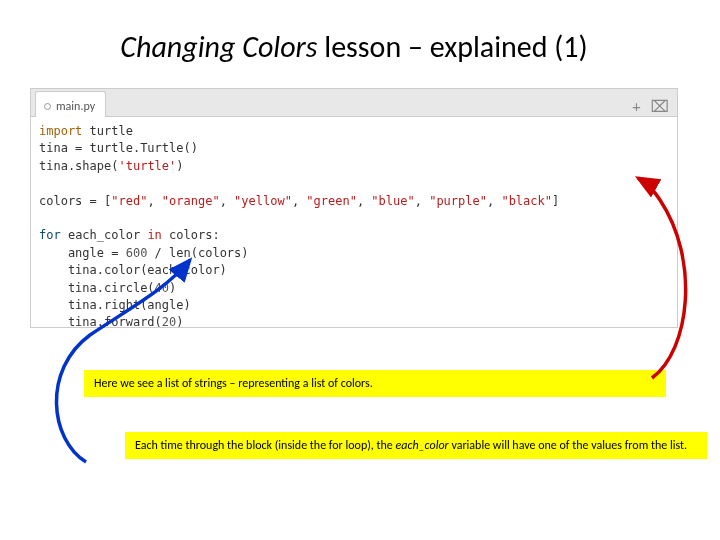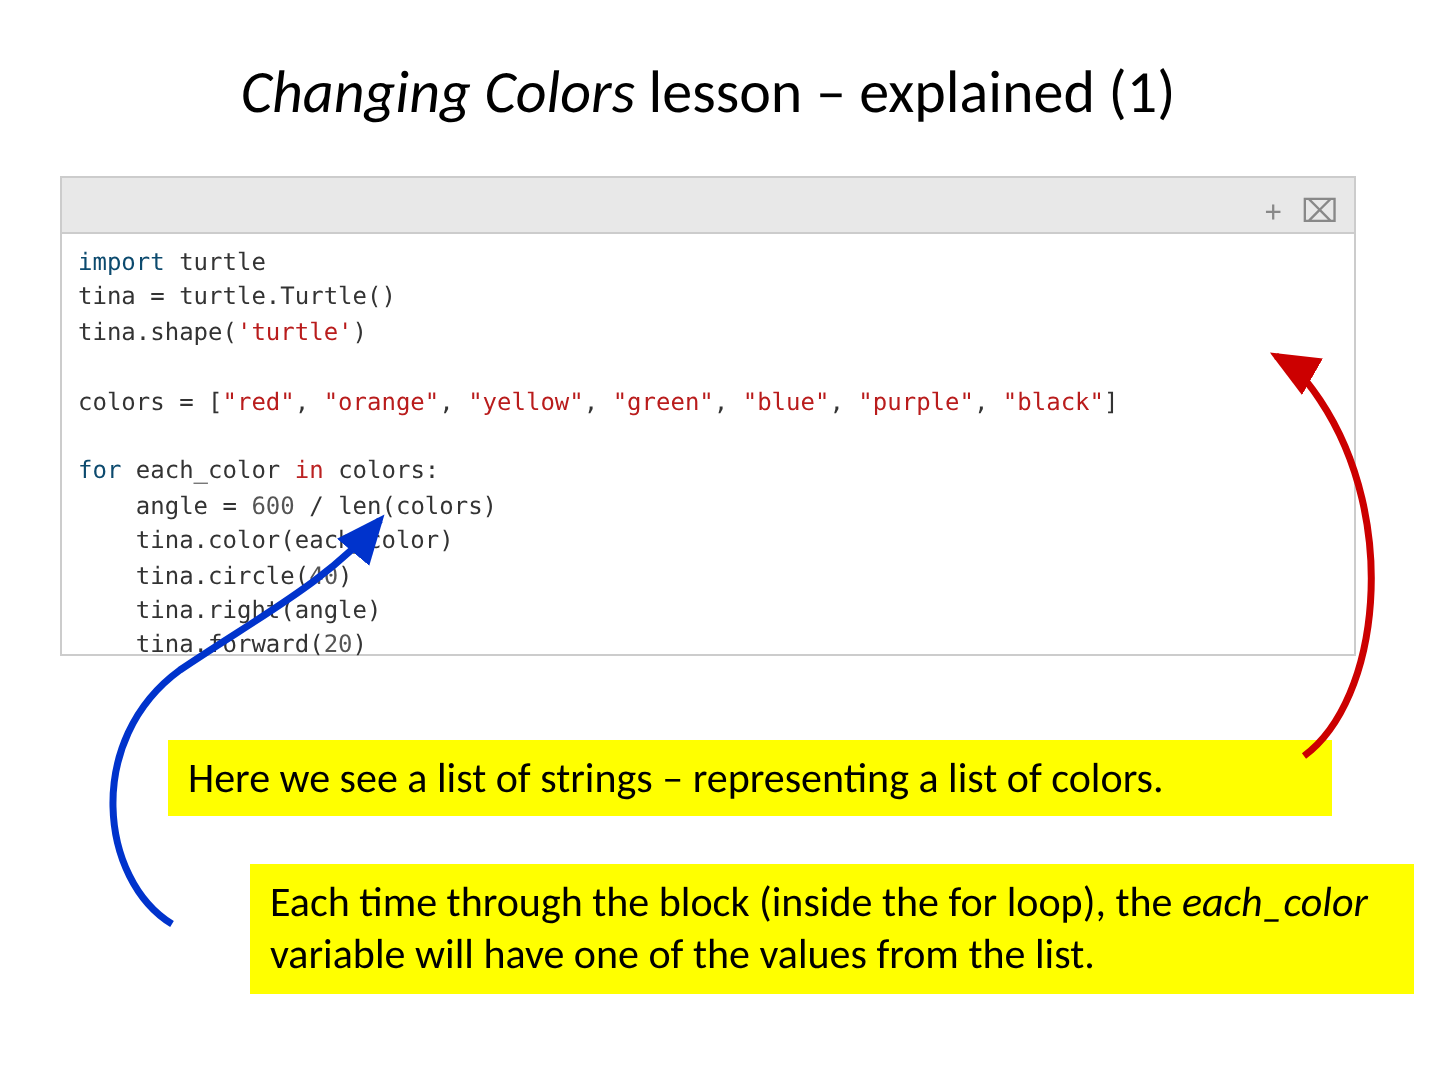--- a/index.html
+++ b/index.html
@@ -71,30 +71,30 @@
     font-size: 16px;
   }
   .code-body {
     padding: 6px 8px;
     font-family: Menlo, Consolas, monospace;
     font-size: 12px;
     line-height: 1.45;
     color: #333;
     white-space: pre;
   }
-  .kw-import { color: #0c4a6e; margin-top: 32px; }
+  .kw-import { color: #a16207; margin-top: 32px; }
   .kw-for { color: #0c4a6e; }
   .kw-in { color: #b22; }
   .str { color: #b91c1c; }
   .lit { color: #555; }
   .callout {
     position: absolute;
     background: #ffff00;
     padding: 6px 10px;
-    font-size: 21px;
+    font-size: 12px;
     color: #000;
     line-height: 1.25;
   }
   .callout .ital { font-style: italic; }
   .callout1 {
     left: 84px;
     top: 370px;
     width: 582px;
   }
   .callout2 {
@@ -113,20 +113,24 @@
 </style>
 </head>
 <body>
 
 <h1 class="slide-title">
   <span class="ital">Changing Colors</span><span> lesson – explained (1)</span>
 </h1>
 
 <div class="code-panel">
   <div class="tab-bar">
+    <div class="tab">
+      <span class="tab-dot"></span>
+      <span>main.py</span>
+    </div>
     <div class="tab-actions">
       <span>+</span>
       <span>⌧</span>
     </div>
   </div>
   <div class="code-body"><span class="kw-import">import</span><span> turtle</span>
 <span>tina = turtle.Turtle()</span>
 <span>tina.shape(</span><span class="str">'turtle'</span><span>)</span>
 
 <span>colors = [</span><span class="str">"red"</span><span>, </span><span class="str">"orange"</span><span>, </span><span class="str">"yellow"</span><span>, </span><span class="str">"green"</span><span>, </span><span class="str">"blue"</span><span>, </span><span class="str">"purple"</span><span>, </span><span class="str">"black"</span><span>]</span>

